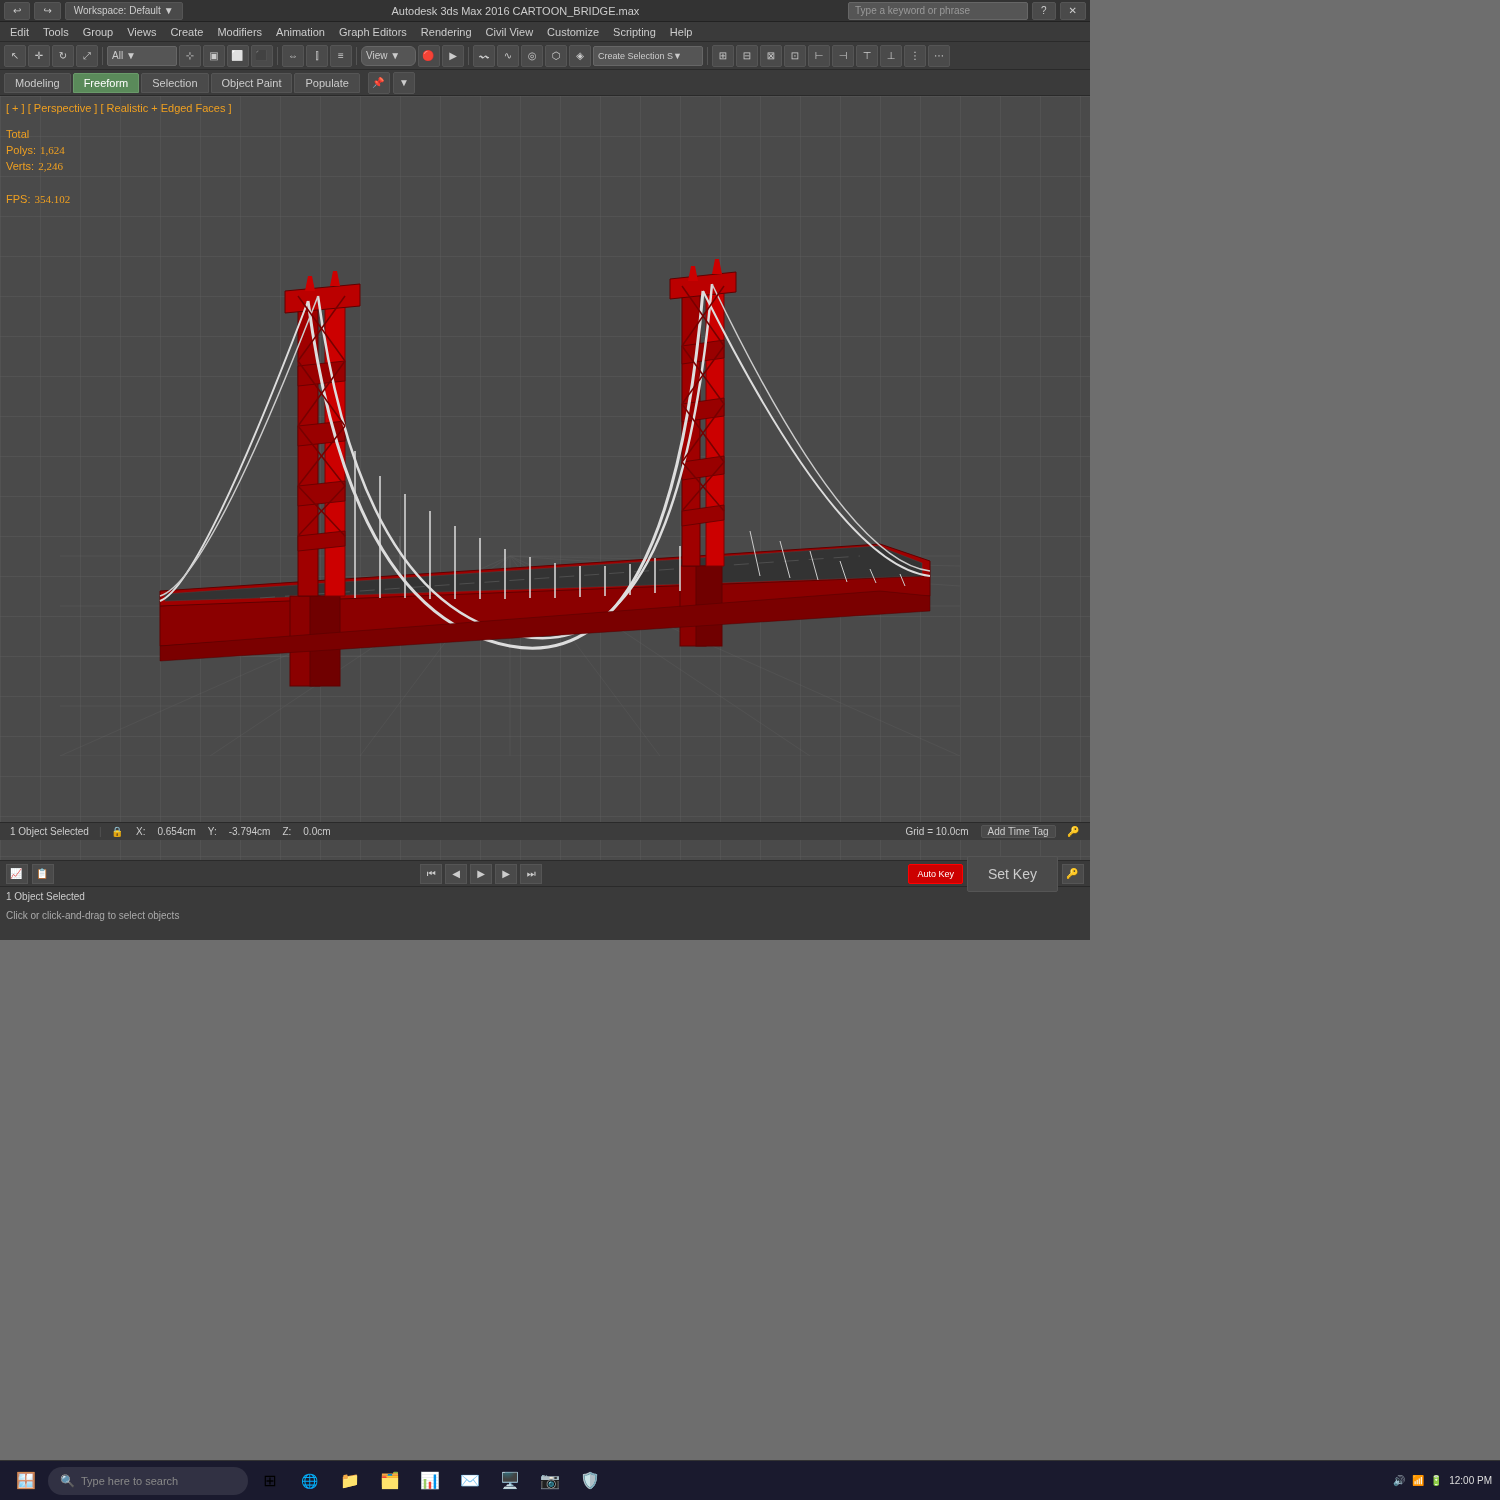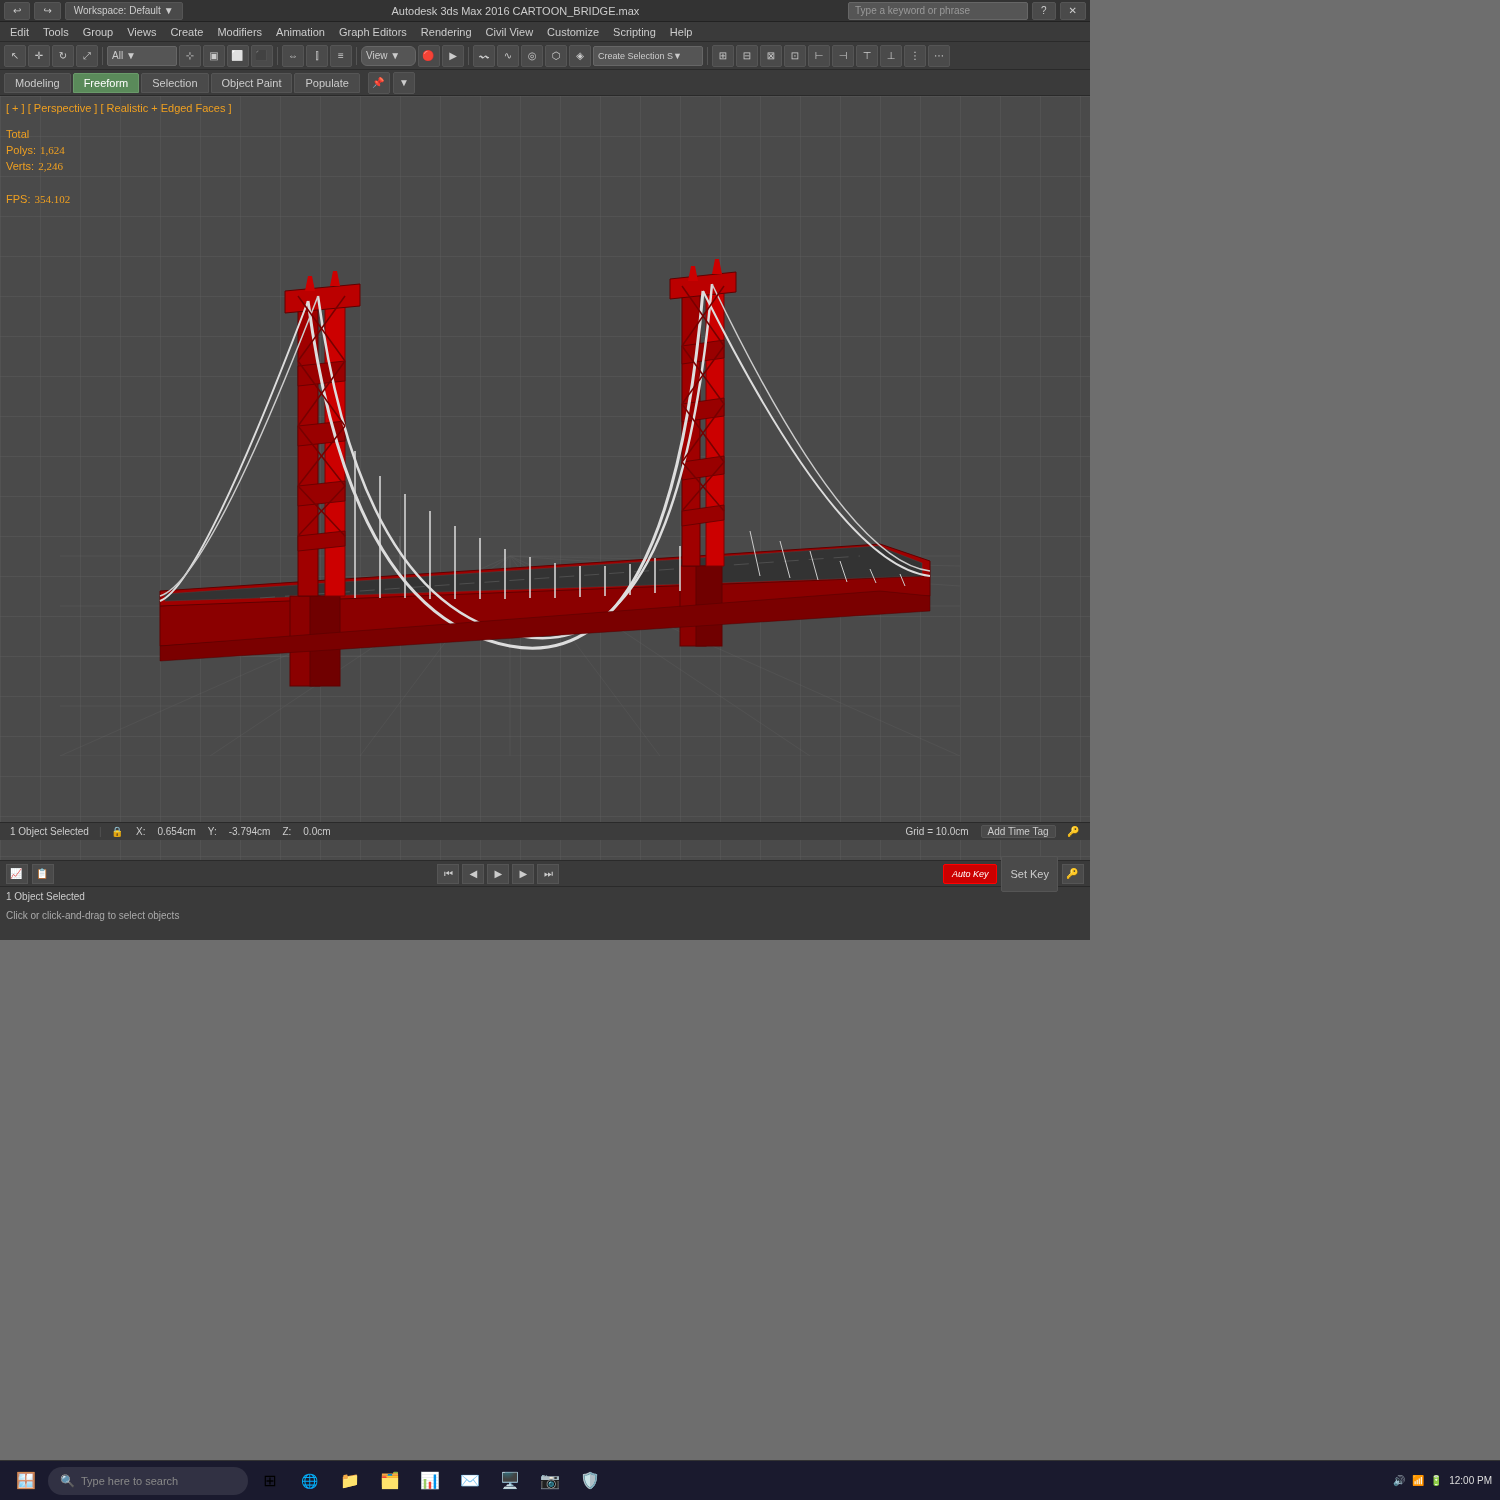--- a/index.html
+++ b/index.html
@@ -611,22 +611,22 @@
         <div style="width:22px; height:20px; background:#4a4a4a; border:1px solid #555; display:flex; align-items:center; justify-content:center; font-size:10px; color:#ccc; cursor:pointer;">📈</div>
         <div style="width:22px; height:20px; background:#4a4a4a; border:1px solid #555; display:flex; align-items:center; justify-content:center; font-size:10px; color:#ccc; cursor:pointer;">📋</div>
 
         <div style="flex:1; display:flex; align-items:center; justify-content:center; gap:3px;">
           <div style="width:22px; height:20px; background:#4a4a4a; border:1px solid #555; display:flex; align-items:center; justify-content:center; font-size:10px; color:#ccc; cursor:pointer;">⏮</div>
           <div style="width:22px; height:20px; background:#4a4a4a; border:1px solid #555; display:flex; align-items:center; justify-content:center; font-size:10px; color:#ccc; cursor:pointer;">◀</div>
           <div style="width:22px; height:20px; background:#4a4a4a; border:1px solid #555; display:flex; align-items:center; justify-content:center; font-size:10px; color:#ccc; cursor:pointer;">▶</div>
           <div style="width:22px; height:20px; background:#4a4a4a; border:1px solid #555; display:flex; align-items:center; justify-content:center; font-size:10px; color:#ccc; cursor:pointer;">▶</div>
           <div style="width:22px; height:20px; background:#4a4a4a; border:1px solid #555; display:flex; align-items:center; justify-content:center; font-size:10px; color:#ccc; cursor:pointer;">⏭</div>
         </div>
-        <div style="background:#cc0000; border:1px solid #ff0000; border-radius:2px; padding:0 8px; height:20px; display:flex; align-items:center; color:#fff; font-size:9px; cursor:pointer;font-style:italic;">Auto Key</div>
-        <div style="background:#4a4a4a; border:1px solid #555; border-radius:2px; padding:0 8px; height:36px; display:flex; align-items:center; color:#ccc; font-size:11px; cursor:pointer;">Set Key</div>
+        <div style="background:#cc0000; border:1px solid #ff0000; border-radius:2px; padding:0 8px; height:20px; display:flex; align-items:center; color:#fff; font-size:9px; cursor:pointer;">Auto Key</div>
+        <div style="background:#4a4a4a; border:1px solid #555; border-radius:2px; padding:0 20px; height:36px; display:flex; align-items:center; color:#ccc; font-size:14px; cursor:pointer;">Set Key</div>
         <div style="width:22px; height:20px; background:#4a4a4a; border:1px solid #555; display:flex; align-items:center; justify-content:center; font-size:10px; color:#ccc; cursor:pointer;">🔑</div>
       </div>
 
       <div style="padding:2px 6px; color:#ccc; font-size:10px; height:18px; display:flex; align-items:center;">
         <span>1 Object Selected</span>
       </div>
       <div style="padding:2px 6px; color:#aaa; font-size:10px; height:18px; display:flex; align-items:flex-end;">
         <span>Click or click-and-drag to select objects</span>
       </div>
     </div>

